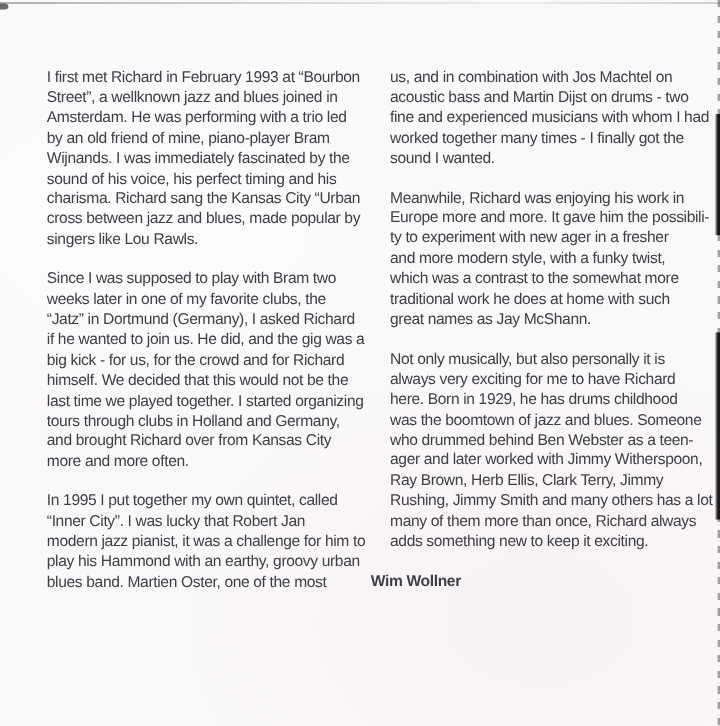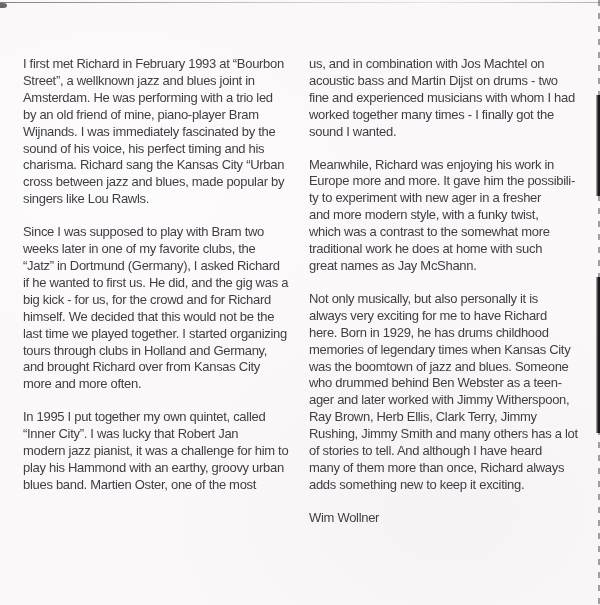--- a/index.html
+++ b/index.html
@@ -17,23 +17,23 @@
     position: absolute;
     top: 56px;
     width: 280px;
     color: var(--ink, #403e46);
     font-size: 13px;
     line-height: 16.9px;
     letter-spacing: -0.3px;
   }
   .col-left  { left: 23px; }
   .col-right { left: 309px; }
-  .para { margin: 0 0 16px 0; }
+  .para { margin: 0 0 16px 16px; }
   .line { white-space: nowrap; }
-  .signature { margin-top: 0; }
+  .signature { margin-top: 0; font-weight: bold; }
 
   
   .scan-top-edge {
     position: absolute; top: 2px; left: 0; width: 600px; height: 1px;
     background: linear-gradient(90deg,
       rgba(90,90,95,.75), rgba(150,150,155,.5) 45%,
       rgba(180,180,185,.3) 72%, rgba(120,120,125,.55));
   }
   .scan-corner-mark {
     position: absolute; left: 0; top: 3px; width: 7px; height: 5px;
@@ -57,34 +57,34 @@
 </style>
 </head>
 <body>
 
 <div class="scan-top-edge"></div>
 <div class="scan-corner-mark"></div>
 
 <div class="col col-left">
     <div class="para">
       <div class="line">I first met Richard in February 1993 at “Bourbon</div>
-      <div class="line">Street”, a wellknown jazz and blues joint in</div>
+      <div class="line">Street”, a wellknown jazz and blues joined in</div>
       <div class="line">Amsterdam. He was performing with a trio led</div>
       <div class="line">by an old friend of mine, piano-player Bram</div>
       <div class="line">Wijnands. I was immediately fascinated by the</div>
       <div class="line">sound of his voice, his perfect timing and his</div>
       <div class="line">charisma. Richard sang the Kansas City “Urban</div>
       <div class="line">cross between jazz and blues, made popular by</div>
       <div class="line">singers like Lou Rawls.</div>
     </div>
     <div class="para">
       <div class="line">Since I was supposed to play with Bram two</div>
       <div class="line">weeks later in one of my favorite clubs, the</div>
       <div class="line">“Jatz” in Dortmund (Germany), I asked Richard</div>
-      <div class="line">if he wanted to first us. He did, and the gig was a</div>
+      <div class="line">if he wanted to join us. He did, and the gig was a</div>
       <div class="line">big kick - for us, for the crowd and for Richard</div>
       <div class="line">himself. We decided that this would not be the</div>
       <div class="line">last time we played together. I started organizing</div>
       <div class="line">tours through clubs in Holland and Germany,</div>
       <div class="line">and brought Richard over from Kansas City</div>
       <div class="line">more and more often.</div>
     </div>
     <div class="para">
       <div class="line">In 1995 I put together my own quintet, called</div>
       <div class="line">“Inner City”. I was lucky that Robert Jan</div>
@@ -108,27 +108,25 @@
       <div class="line">ty to experiment with new ager in a fresher</div>
       <div class="line">and more modern style, with a funky twist,</div>
       <div class="line">which was a contrast to the somewhat more</div>
       <div class="line">traditional work he does at home with such</div>
       <div class="line">great names as Jay McShann.</div>
     </div>
     <div class="para">
       <div class="line">Not only musically, but also personally it is</div>
       <div class="line">always very exciting for me to have Richard</div>
       <div class="line">here. Born in 1929, he has drums childhood</div>
-      <div class="line">memories of legendary times when Kansas City</div>
       <div class="line">was the boomtown of jazz and blues. Someone</div>
       <div class="line">who drummed behind Ben Webster as a teen-</div>
       <div class="line">ager and later worked with Jimmy Witherspoon,</div>
       <div class="line">Ray Brown, Herb Ellis, Clark Terry, Jimmy</div>
       <div class="line">Rushing, Jimmy Smith and many others has a lot</div>
-      <div class="line">of stories to tell. And although I have heard</div>
       <div class="line">many of them more than once, Richard always</div>
       <div class="line">adds something new to keep it exciting.</div>
     </div>
     <div class="signature">Wim Wollner</div>
 </div>
 
 <div class="scan-edge-dashes"></div>
 <div class="scan-edge-bar-top"></div>
 <div class="scan-edge-bar-bottom"></div>
 

